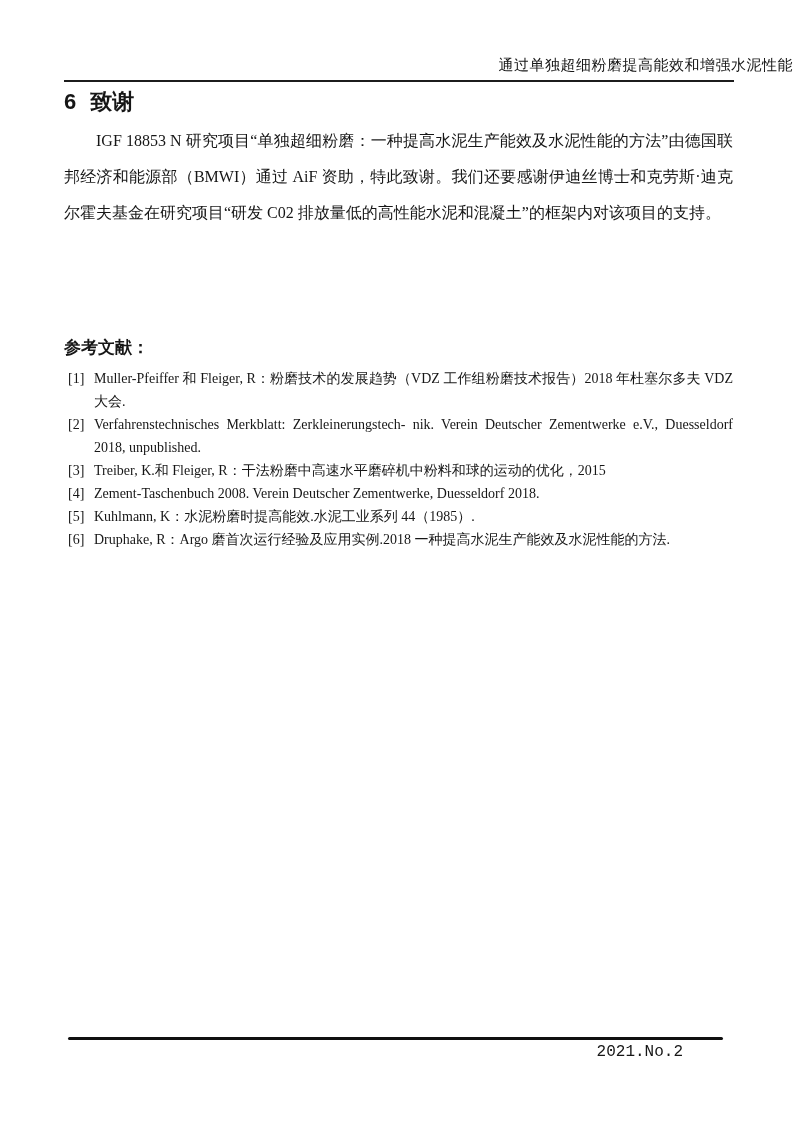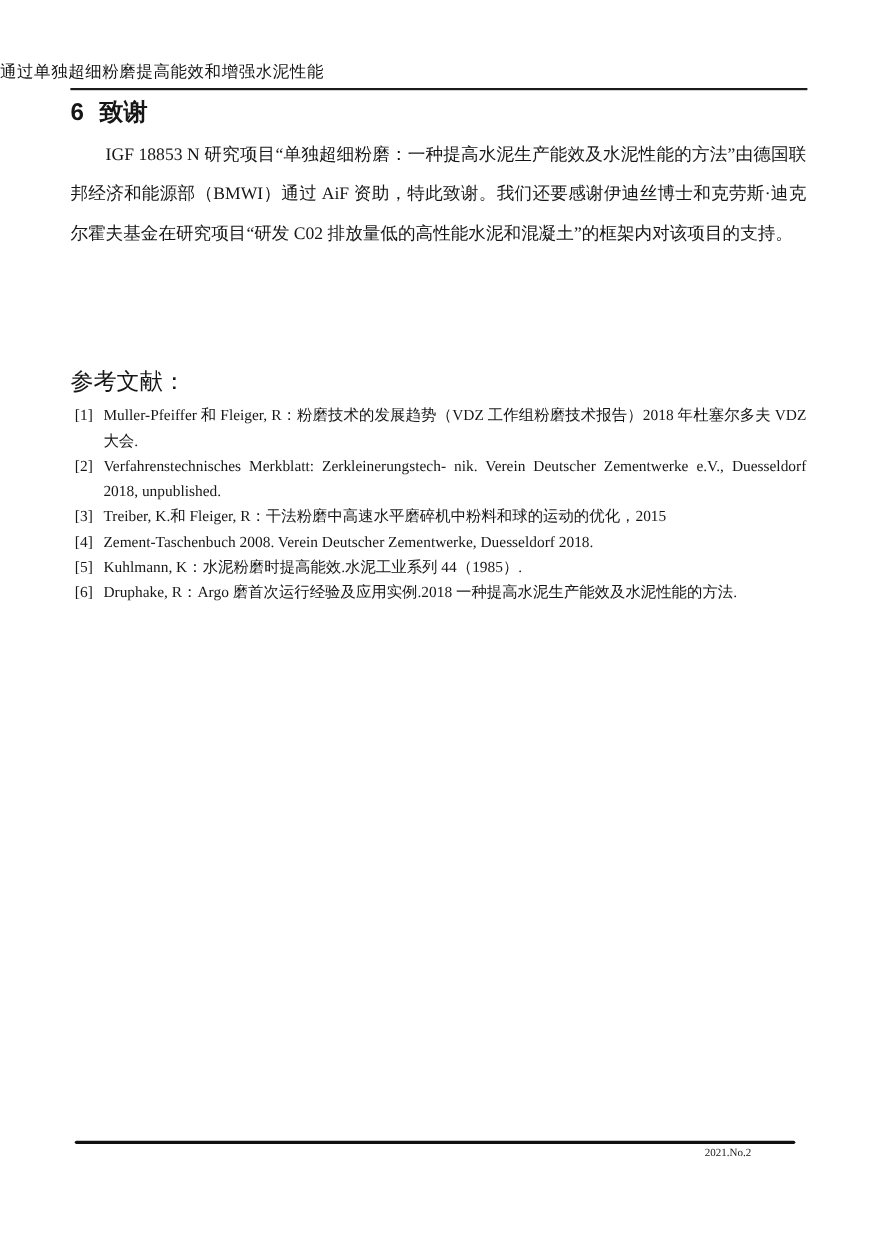--- a/index.html
+++ b/index.html
@@ -11,21 +11,21 @@
     position: relative;
     overflow: hidden;
   }
   .page {
     position: absolute; inset: 0;
     background: #ffffff;
   }
   
   .running-header {
     position: absolute; top: 56px; left: 0; width: 100%;
-    text-align: left;
+    text-align: right;
     font-size: 15px; letter-spacing: 0.5px;
   }
   .header-rule {
     position: absolute; top: 80px; left: 64px; width: 670px; height: 2px;
     background: #1c1c1c;
   }
   
   .content {
     position: absolute; left: 64px; top: 84px; width: 669px;
   }
@@ -41,22 +41,22 @@
   }
   .section-heading .sec-num { margin-right: 14px; }
   .ack-par {
     font-size: 16px; line-height: 36px;
     text-align: justify;
     text-indent: 2em;
   }
   
   .ref-heading {
     margin-top: 106px; margin-bottom: 8px;
-    font-size: 21px; line-height: 22px;
-    font-weight: normal;
+    font-size: 17px; line-height: 22px;
+    font-weight: bold;
     font-family: "Liberation Sans", "DejaVu Sans", sans-serif;
   }
   .ref-list {
     list-style: none;
     padding-left: 4px;
   }
   .ref-item {
     display: flex;
     font-size: 14px; line-height: 23px;
   }
@@ -69,22 +69,22 @@
     border-radius: 2px;
   }
   .footer-page-number {
     position: absolute; top: 1043px; left: 0; width: 100%;
     text-align: center;
     font-size: 12px;
     font-family: "Liberation Sans", "DejaVu Sans", sans-serif;
   }
   .footer-issue {
     position: absolute; top: 1043px; right: 110px;
-    font-size: 10px;
-    font-family: Liberation Serif, serif;
+    font-size: 16px;
+    font-family: Liberation Mono, monospace;
   }
 </style>
 </head>
 <body>
 
 <div class="page">
 
   <div class="running-header">通过单独超细粉磨提高能效和增强水泥性能</div>
   <div class="header-rule"></div>
 

